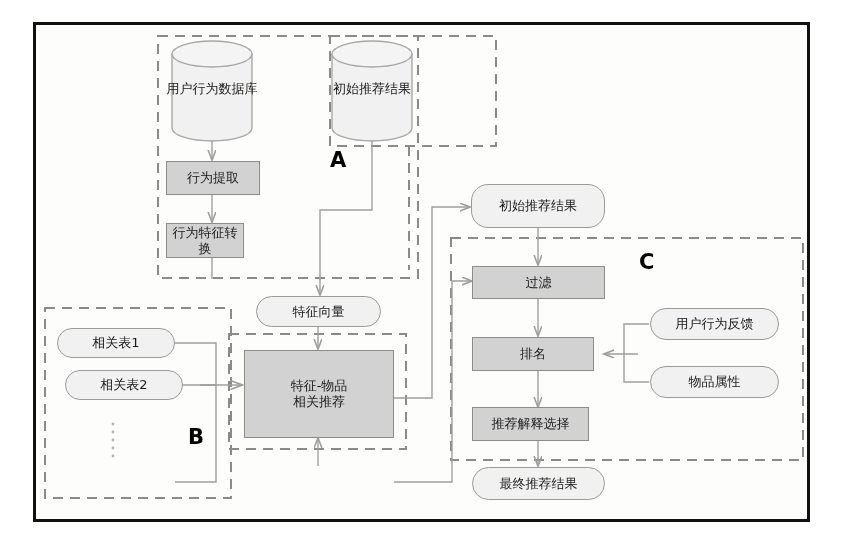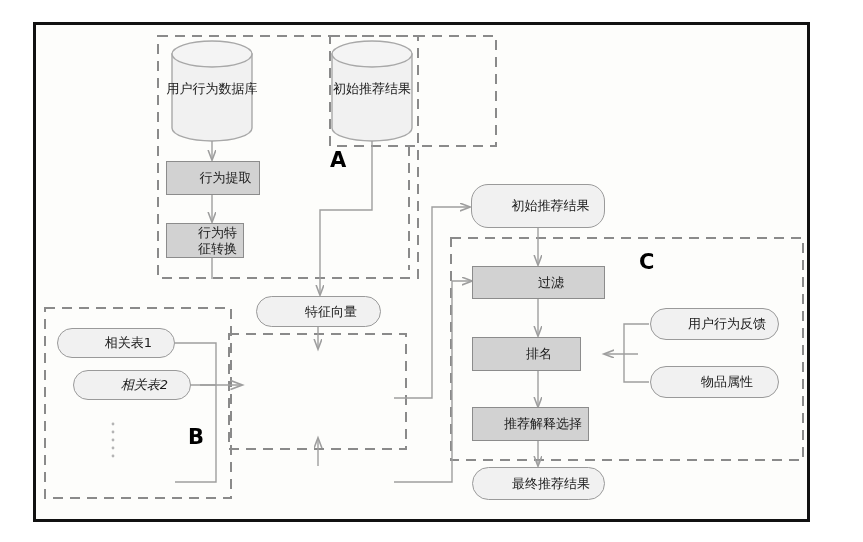--- a/index.html
+++ b/index.html
@@ -1,21 +1,21 @@
 <!DOCTYPE html>
 <html><head>
 <meta charset="utf-8">
 <style>
   html,body{margin:0;padding:0;background:#ffffff;}
   body{font-family:"DejaVu Sans","Liberation Sans",sans-serif;}
   #canvas{position:relative;width:863px;height:542px;background:#ffffff;overflow:hidden;}
   #frame{position:absolute;left:33px;top:22px;width:777px;height:500px;border:3px solid #111;background:#fdfdfb;box-sizing:border-box;}
   svg.layer{position:absolute;left:0;top:0;width:863px;height:542px;pointer-events:none;}
   .node{position:absolute;box-sizing:border-box;display:flex;align-items:center;justify-content:center;text-align:center;line-height:1.22;color:#1a1a1a;}
-  .box{border:1px solid #9a9a9a;padding-left:25px;}
+  .box{border:1px solid #9a9a9a;}
   .box.light{background:#f1f1f1;border-radius:17px;}
   .box.dark{background:#d2d2d2;border:1px solid #8c8c8c;}
   .t13{font-size:13px;}
   .cyl-label{position:absolute;display:flex;align-items:center;justify-content:center;font-size:13px;color:#1a1a1a;font-family:Liberation Mono, monospace;}
   .grouplabel{position:absolute;font-weight:bold;font-size:21px;color:#000;font-family:"DejaVu Sans","Liberation Sans",sans-serif;}
 </style>
 </head>
 <body>
 
 <div id="canvas">
@@ -100,30 +100,34 @@
   <div class="grouplabel" style="left:639px;top:250px;">C</div>
 
   <div class="node box dark t13" style="left:166px;top:161px;width:94px;height:34px;">行为提取</div>
 
   <div class="node box dark t13" style="left:166px;top:223px;width:78px;height:35px;">行为特征转换</div>
 
   <div class="node box light t13" style="left:256px;top:296px;width:125px;height:31px;">特征向量</div>
 
   <div class="node box light t13" style="left:57px;top:328px;width:118px;height:30px;">相关表1</div>
 
-  <div class="node box light t13" style="left:73px;top:370px;width:118px;height:30px;font-style:italic;">相关表2</div>
+  <div class="node box light t13" style="left:65px;top:370px;width:118px;height:30px;">相关表2</div>
 
 
+  <div class="node box dark t13" style="left:244px;top:350px;width:150px;height:88px;flex-direction:column;">
+    <span>特征-物品</span>
+    <span>相关推荐</span>
+  </div>
 
 
   <div class="node box light t13" style="left:471px;top:184px;width:134px;height:44px;">初始推荐结果</div>
 
   <div class="node box dark t13" style="left:472px;top:266px;width:133px;height:33px;">过滤</div>
 
-  <div class="node box dark t13" style="left:472px;top:337px;width:109px;height:34px;">排名</div>
+  <div class="node box dark t13" style="left:472px;top:337px;width:122px;height:34px;">排名</div>
 
   <div class="node box dark t13" style="left:472px;top:407px;width:117px;height:34px;">推荐解释选择</div>
 
   <div class="node box light t13" style="left:472px;top:467px;width:133px;height:33px;">最终推荐结果</div>
 
   <div class="node box light t13" style="left:650px;top:308px;width:129px;height:32px;">用户行为反馈</div>
 
   <div class="node box light t13" style="left:650px;top:366px;width:129px;height:32px;">物品属性</div>
 </div>
 

